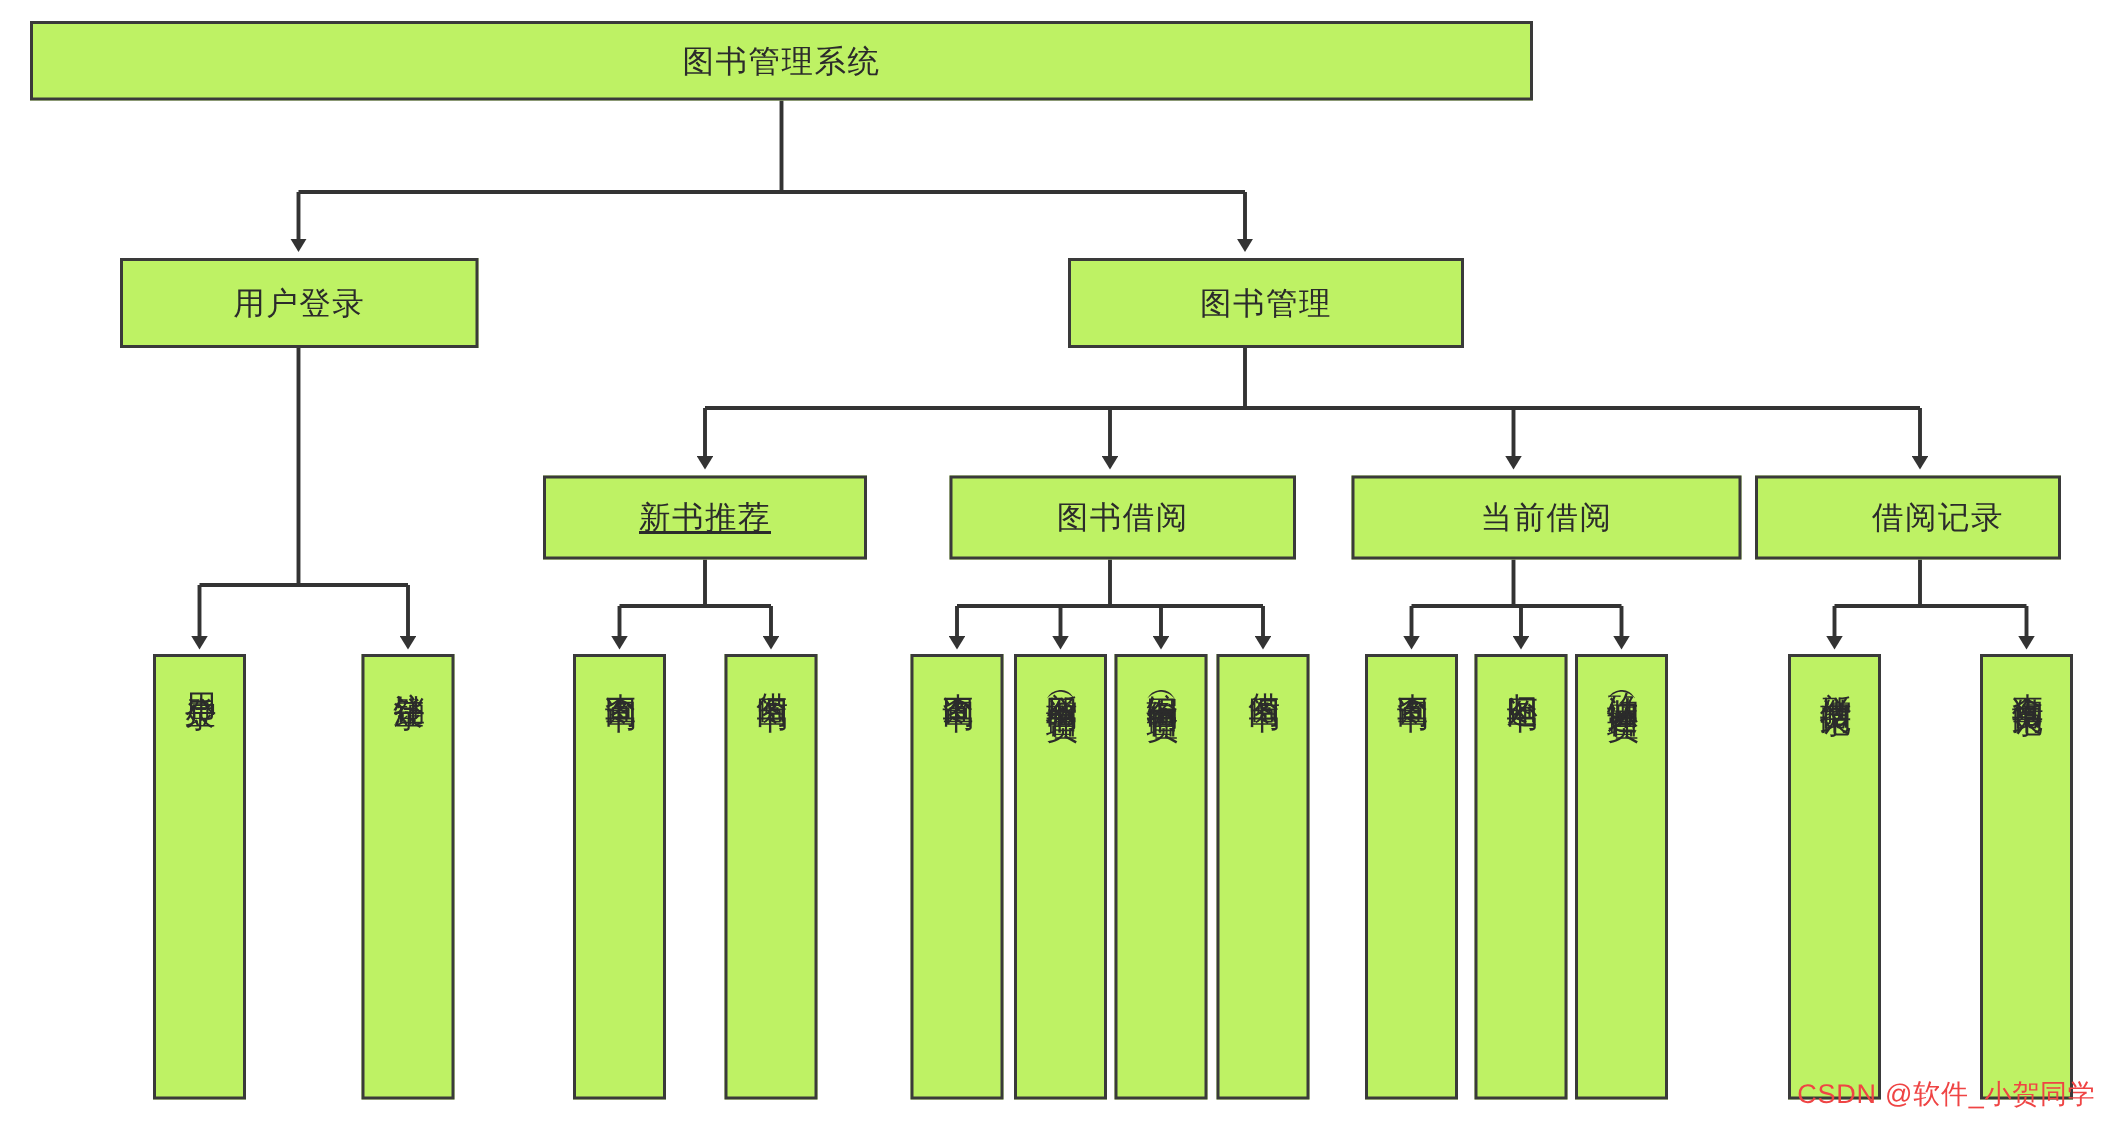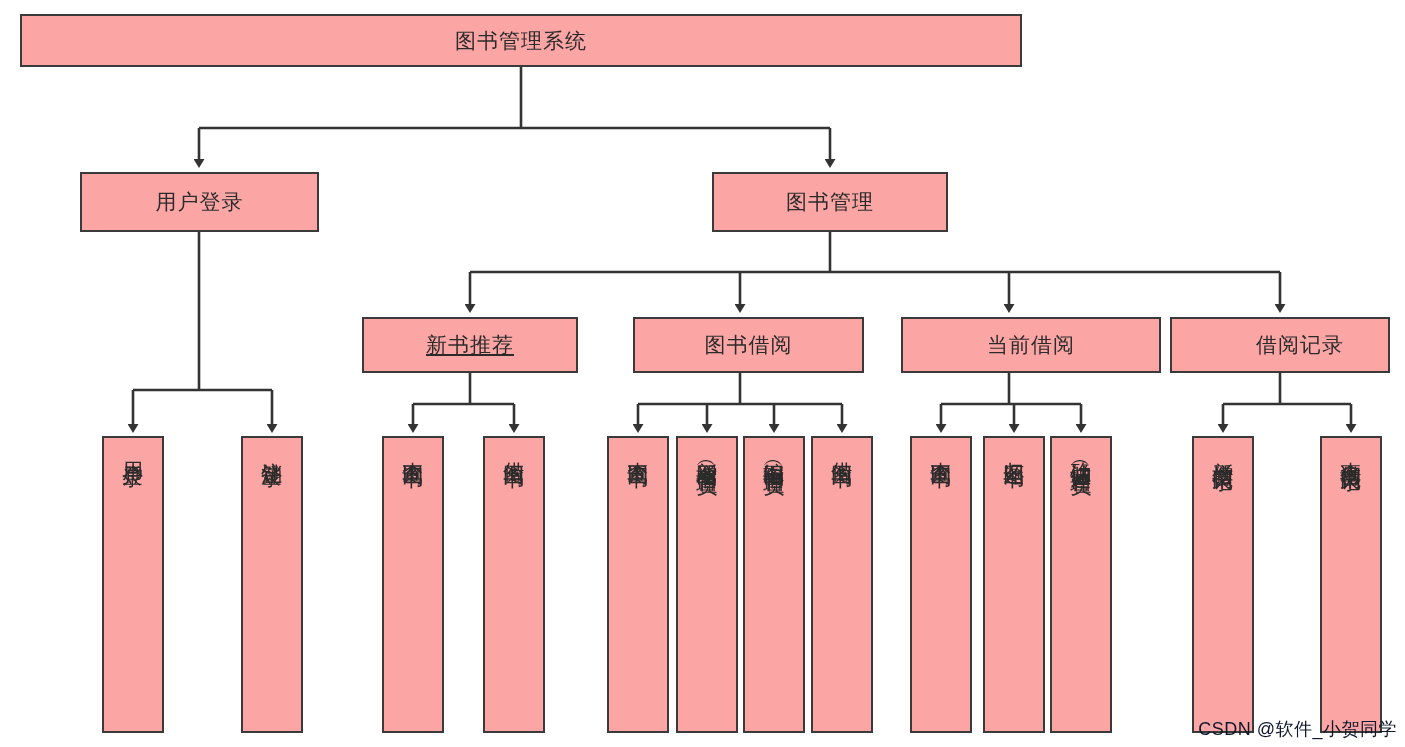--- a/index.html
+++ b/index.html
@@ -22,21 +22,21 @@
     left: 0;
     top: 0;
     width: 1405px;
     height: 747px;
     pointer-events: none;
   }
   .node {
     position: absolute;
     box-sizing: border-box;
     border: 2.5px solid #3a3a3a;
-    background: #fca5a5;
+    background: #bef264;
     display: flex;
     align-items: center;
     justify-content: center;
     color: #2b2b2b;
   }
   .node.horiz {
     font-size: 21px;
     letter-spacing: 1px;
   }
   .node.leaf {
@@ -54,21 +54,21 @@
     color: #2b2b2b;
   }
   .title-node {
     font-size: 23px;
   }
   #watermark {
     position: absolute;
     right: 8px;
     bottom: 6px;
     font-size: 18px;
-    color: #0f172a;
+    color: #ef4444;
     letter-spacing: 0.5px;
     white-space: nowrap;
   }
 </style>
 </head>
 <body>
 
 <div id="canvas">
 
   <svg id="edges" viewBox="0 0 1405 747" xmlns="http://www.w3.org/2000/svg">
@@ -121,34 +121,34 @@
     </g>
   </svg>
 
   <div class="node horiz title-node" style="left:20px; top:14px; width:1002px; height:53px;">
     <span>图书管理系统</span>
   </div>
 
   <div class="node horiz" style="left:80px; top:172px; width:239px; height:60px;">
     <span>用户登录</span>
   </div>
-  <div class="node horiz" style="left:712px; top:172px; width:236px; height:60px;align-items:center;">
+  <div class="node horiz" style="left:712px; top:172px; width:264px; height:60px;align-items:center;">
     <span>图书管理</span>
   </div>
 
   <div class="node horiz" style="left:362px; top:317px; width:216px; height:56px;text-decoration:underline;">
     <span>新书推荐</span>
   </div>
   <div class="node horiz" style="left:633px; top:317px; width:231px; height:56px;">
     <span>图书借阅</span>
   </div>
   <div class="node horiz" style="left:901px; top:317px; width:260px; height:56px;">
     <span>当前借阅</span>
   </div>
-  <div class="node horiz" style="left:1170px; top:317px; width:220px; height:56px;padding-left:40px;">
+  <div class="node horiz" style="left:1170px; top:317px; width:204px; height:56px;padding-left:40px;">
     <span>借阅记录</span>
   </div>
 
   <div class="node leaf" style="left:102px; top:436px; width:62px; height:297px;">
     <span class="leaf-label">用户登录</span>
   </div>
   <div class="node leaf" style="left:241px; top:436px; width:62px; height:297px;">
     <span class="leaf-label">注销登录</span>
   </div>
 

